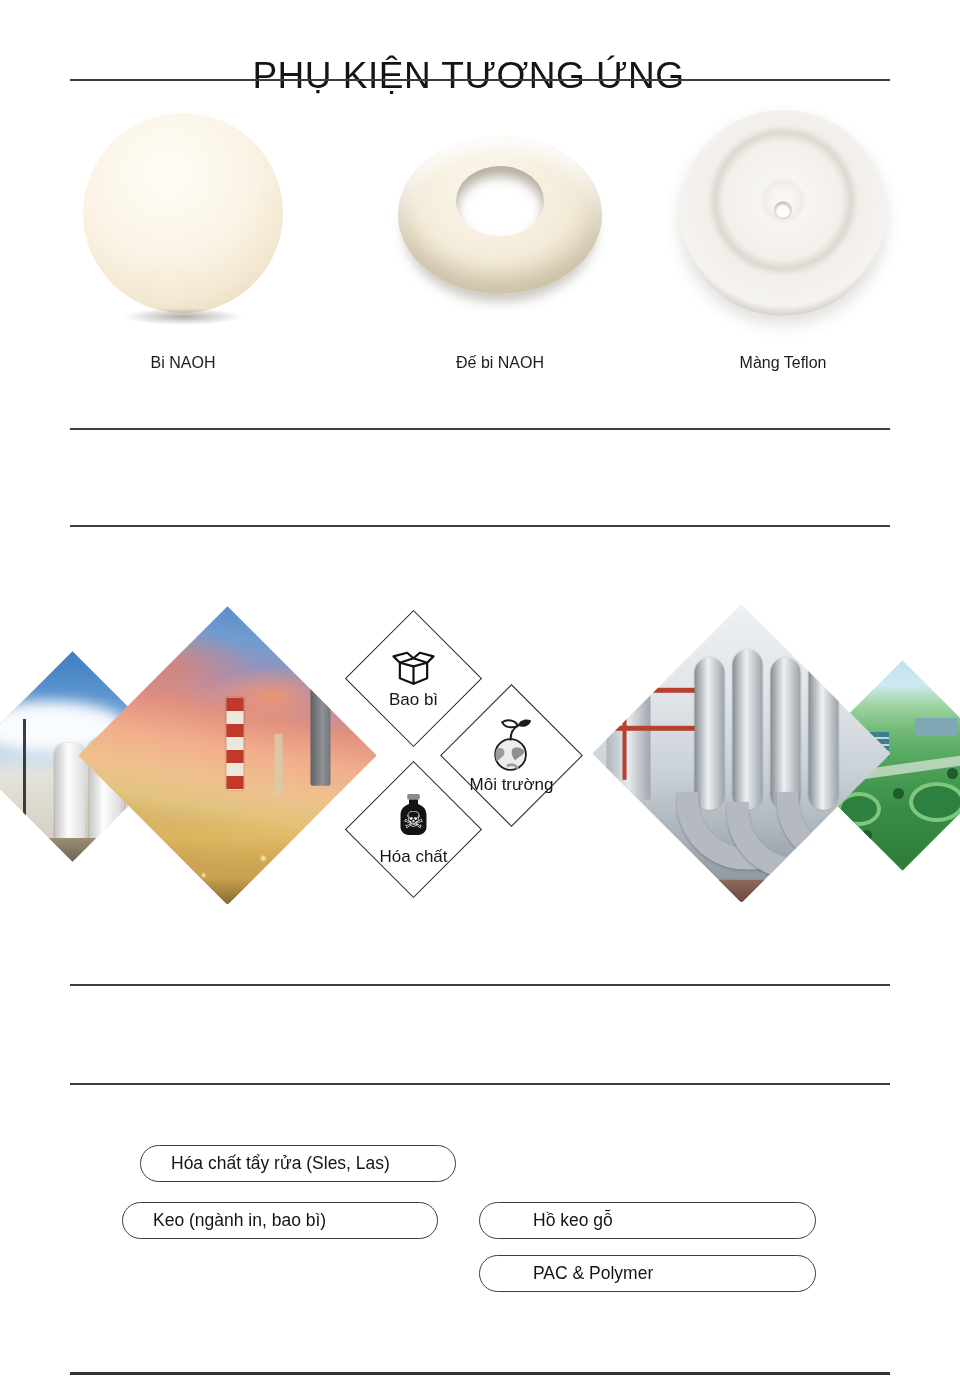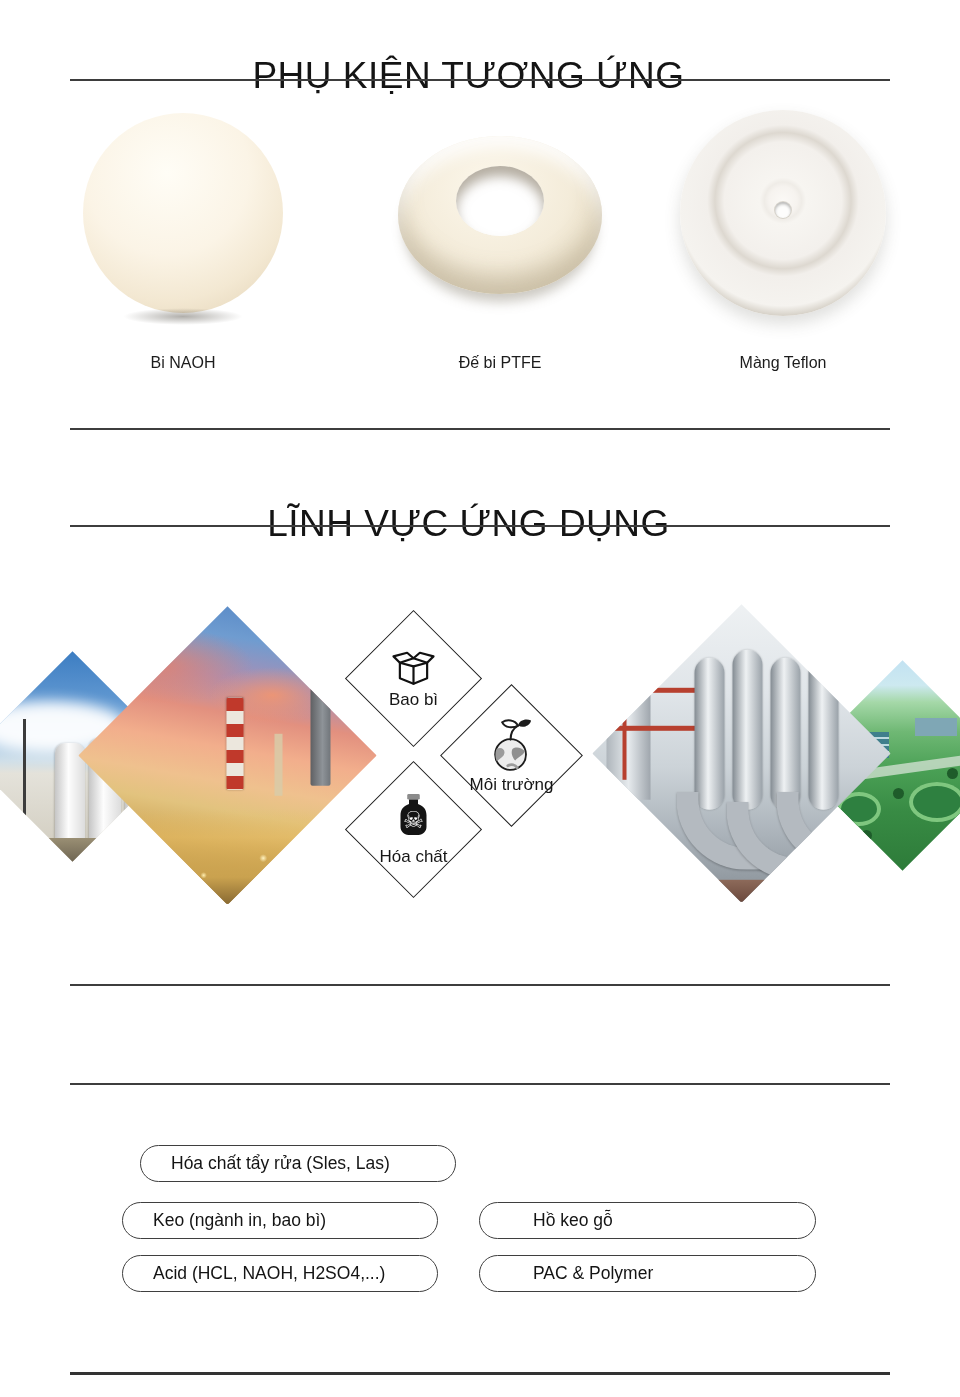--- a/index.html
+++ b/index.html
@@ -95,25 +95,24 @@
 
   <div class="seat">
     <div class="seat-hole"></div>
   </div>
 
   <div class="diaphragm">
     <div class="diaphragm-hole"></div>
   </div>
 
   <div class="plabel" style="left:83px;top:354px;width:200px;">Bi NAOH</div>
-  <div class="plabel" style="left:398px;top:354px;width:204px;">Đế bi PTFE</div>
+  <div class="plabel" style="left:398px;top:354px;width:204px;">Đế bi NAOH</div>
   <div class="plabel" style="left:680px;top:354px;width:206px;">Màng Teflon</div>
 
   <div class="rule" style="top:428px;"></div>
-  <h2 class="sec-title" style="top:472px;">LĨNH VỰC ỨNG DỤNG</h2>
   <div class="rule" style="top:525px;"></div>
 
   <div class="apps">
 
     <div class="dia photo" style="left:-2px;top:122px;width:149px;height:149px;z-index:1;">
       <div class="scene s-tanks" style="left:-31px;top:-31px;width:211px;height:211px;">
         <div class="cloud" style="left:8px;top:50px;width:150px;height:52px;"></div>
         <div class="pole" style="left:56px;top:68px;width:3px;height:122px;"></div>
         <div class="tank" style="left:88px;top:92px;width:30px;height:100px;"></div>
         <div class="tank" style="left:122px;top:87px;width:32px;height:106px;"></div>
@@ -201,20 +200,19 @@
       </div>
     </div>
 
   </div>
 
   <div class="rule" style="top:984px;"></div>
   <div class="rule" style="top:1083px;"></div>
 
   <div class="pill" style="left:140px;top:1145px;width:316px;padding-left:30px;" role="button">Hóa chất tẩy rửa (Sles, Las)</div>
   <div class="pill" style="left:122px;top:1202px;width:316px;padding-left:30px;" role="button">Keo (ngành in, bao bì)</div>
-  <div class="pill" style="left:122px;top:1255px;width:316px;padding-left:30px;" role="button">Acid (HCL, NAOH, H2SO4,...)</div>
 
   <div class="pill" style="left:479px;top:1255px;width:337px;padding-left:53px;" role="button">PAC &amp; Polymer</div>
   <div class="pill" style="left:479px;top:1202px;width:337px;padding-left:53px;" role="button">Hồ keo gỗ</div>
 
   <div class="rule-thick" style="top:1372px;"></div>
 
 </div>
 
 </body></html>

